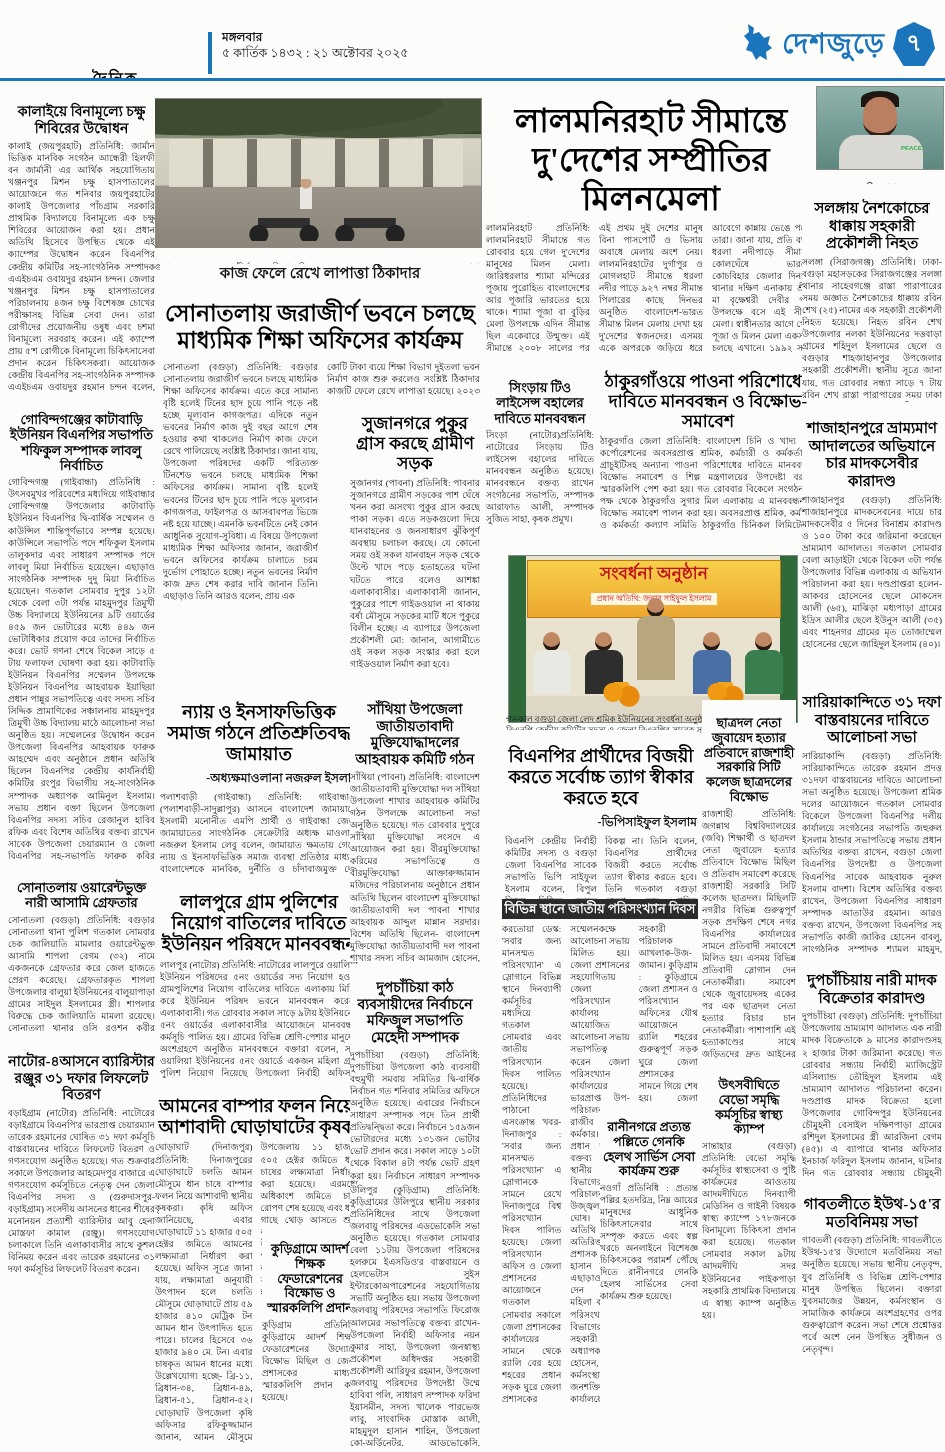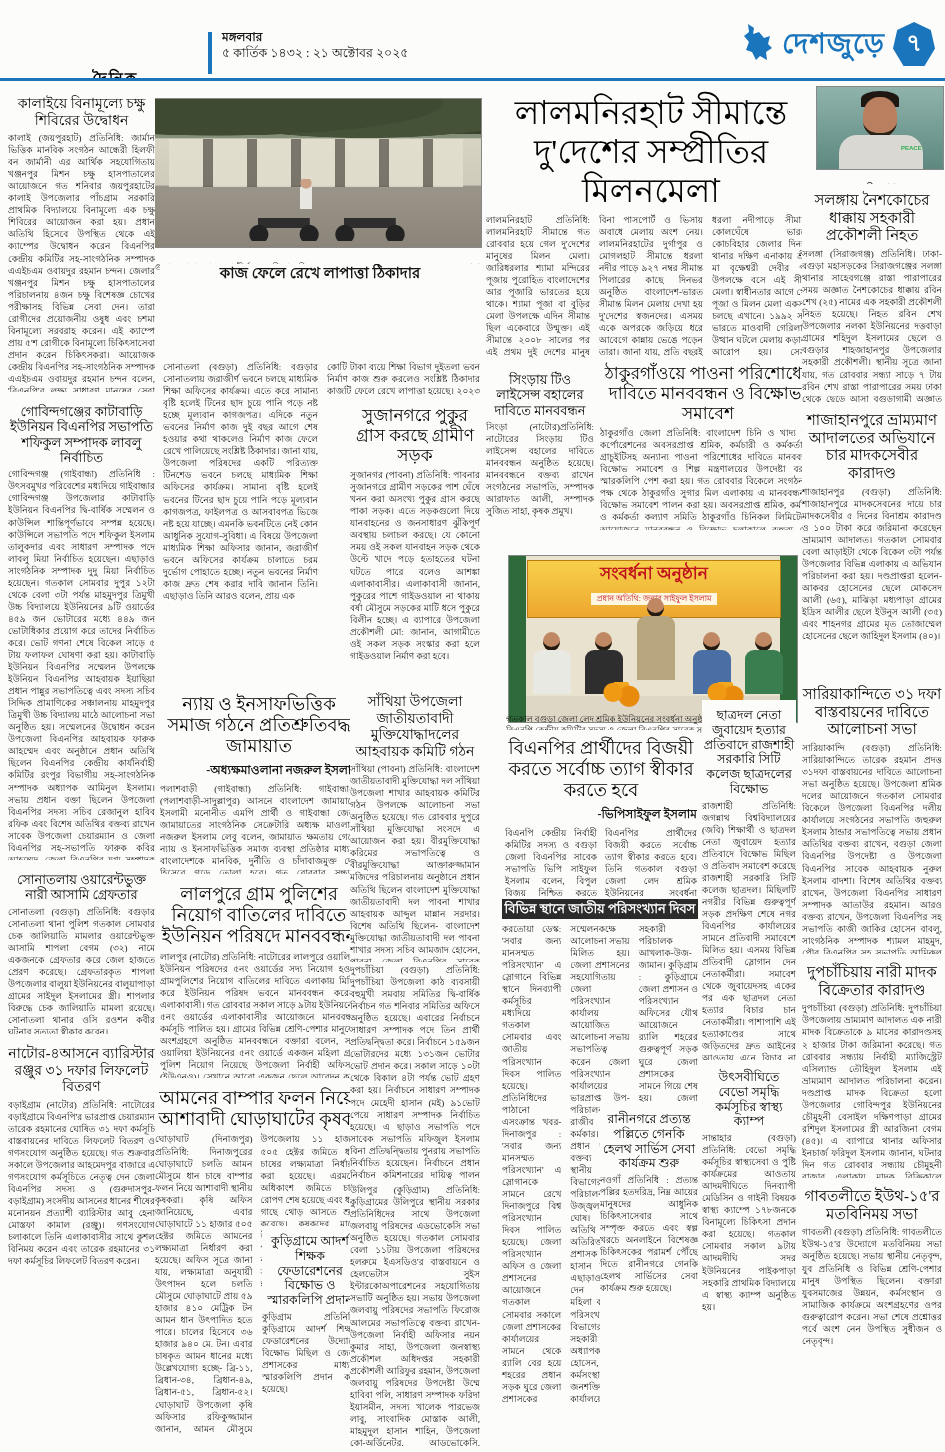--- a/index.html
+++ b/index.html
@@ -14,21 +14,21 @@
   #dateblock{position:absolute;left:222px;top:30px;}
   #dateblock .day{font-size:12px;font-weight:bold;line-height:1.2;}
   #dateblock .dt{font-size:12.5px;line-height:1.5;}
   #section-wrap{position:absolute;right:10px;top:22px;height:50px;display:flex;align-items:flex-start;gap:8px;}
   #map-icon{width:34px;height:40px;}
   #section-name{font-size:28px;font-weight:bold;color:#1b75bc;letter-spacing:1px;}
   #page-badge{width:42px;height:44px;background:#1b75bc;color:#fff;display:flex;align-items:center;justify-content:center;font-size:24px;font-weight:bold;clip-path:polygon(50% 0,90% 18%,100% 60%,75% 100%,25% 100%,0 60%,10% 18%);}
   #top-rule{position:absolute;left:0;top:78px;width:945px;height:3px;background:#1b75bc;}
   
   .art{position:absolute;overflow:hidden;display:flex;flex-direction:column;background:#fcfcfa;}
-  .hl{margin:8px 0 3px 0;text-align:center;font-weight:normal;color:#000;line-height:1.18;flex:0 0 auto;}
+  .hl{margin:16px 0 3px 0;text-align:center;font-weight:bold;color:#000;line-height:1.18;flex:0 0 auto;}
   .kicker{margin:0 0 2px 0;text-align:center;font-weight:bold;font-size:15px;line-height:1.2;flex:0 0 auto;}
   .attrib{margin:0 0 2px 0;text-align:right;font-weight:bold;font-size:12px;flex:0 0 auto;}
   .body{font-size:9px;line-height:1.34;text-align:justify;overflow:hidden;flex:1 1 auto;column-fill:auto;}
   .cols2{column-count:2;column-gap:8px;}
   .cols3{column-count:3;column-gap:9px;}
   .h26{font-size:33px;} .h24{font-size:23px;} .h18{font-size:18px;} .h17{font-size:17px;}
   .h15{font-size:15px;} .h14{font-size:14px;} .h13{font-size:13px;} .h12{font-size:12.5px;}
   .banner{background:#2b2b2b;color:#fff;font-weight:bold;font-size:13px;text-align:center;line-height:20px;height:20px;flex:0 0 auto;}
   .caption{position:absolute;overflow:hidden;font-size:8.5px;line-height:1.25;display:flex;justify-content:space-between;gap:6px;margin-top:12px;}
   .caption .cr{white-space:nowrap;font-weight:bold;}
@@ -180,20 +180,21 @@
   <h2 class="hl h13">সোনাতলায় ওয়ারেন্টভুক্ত নারী আসামি গ্রেফতার</h2>
   <div class="body">সোনাতলা (বগুড়া) প্রতিনিধি: বগুড়ার সোনাতলা থানা পুলিশ গতকাল সোমবার চেক জালিয়াতি মামলার ওয়ারেন্টভুক্ত আসামি শাপলা বেগম (৩২) নামে একজনকে গ্রেফতার করে জেল হাজতে প্রেরণ করেছে। গ্রেফতারকৃত শাপলা উপজেলার বালুয়া ইউনিয়নের বালুয়াপাড়া গ্রামের সাইদুল ইসলামের স্ত্রী। শাপলার বিরুদ্ধে চেক জালিয়াতি মামলা রয়েছে। সোনাতলা থানার ওসি রওশন কবীর ঘটনার সত্যতা স্বীকার করেন।</div>
 </section>
 <section class="art" id="a-natore4">
   <h2 class="hl h14">নাটোর-৪আসনে ব্যারিস্টার রঞ্জুর ৩১ দফার লিফলেট বিতরণ</h2>
   <div class="body">বড়াইগ্রাম (নাটোর) প্রতিনিধি: নাটোরের বড়াইগ্রামে বিএনপি'র ভারপ্রাপ্ত চেয়ারম্যান তারেক রহমানের ঘোষিত ৩১ দফা কর্মসূচি বাস্তবায়নের দাবিতে লিফলেট বিতরণ ও গণসংযোগ অনুষ্ঠিত হয়েছে। গত শুক্রবার সকালে উপজেলার আহমেদপুর বাজারে এ গণসংযোগ কর্মসূচিতে নেতৃত্ব দেন জেলা বিএনপির সদস্য ও (গুরুদাসপুর-বড়াইগ্রাম) সংসদীয় আসনের ধানের শীষের মনোনয়ন প্রত্যাশী ব্যারিস্টার আবু হেনা মোস্তফা কামাল (রঞ্জু)। গণসংযোগ চলাকালে তিনি এলাকাবাসীর সাথে কুশল বিনিময় করেন এবং তারেক রহমানের ৩১ দফা কর্মসূচির লিফলেট বিতরণ করেন।</div>
 </section>
 
 <section class="art" id="a-sonatala">
   <p class="kicker">কাজ ফেলে রেখে লাপাত্তা ঠিকাদার</p>
+  <h1 class="hl h24">সোনাতলায় জরাজীর্ণ ভবনে চলছে মাধ্যমিক শিক্ষা অফিসের কার্যক্রম</h1>
 </section>
 <div class="art" id="sonatala-body-a">
   <div class="body">সোনাতলা (বগুড়া) প্রতিনিধি: বগুড়ার সোনাতলায় জরাজীর্ণ ভবনে চলছে মাধ্যমিক শিক্ষা অফিসের কার্যক্রম। এতে করে সামান্য বৃষ্টি হলেই টিনের ছাদ চুয়ে পানি পড়ে নষ্ট হচ্ছে মূল্যবান কাগজপত্র। এদিকে নতুন ভবনের নির্মাণ কাজ দুই বছর আগে শেষ হওয়ার কথা থাকলেও নির্মাণ কাজ ফেলে রেখে পালিয়েছে সংশ্লিষ্ট ঠিকাদার। জানা যায়, উপজেলা পরিষদের একটি পরিত্যক্ত টিনশেড ভবনে চলছে মাধ্যমিক শিক্ষা অফিসের কার্যক্রম। সামান্য বৃষ্টি হলেই ভবনের টিনের ছাদ চুয়ে পানি পড়ে মূল্যবান কাগজপত্র, ফাইলপত্র ও আসবাবপত্র ভিজে নষ্ট হয়ে যাচ্ছে। এমনকি ভবনটিতে নেই কোন আধুনিক সুযোগ-সুবিধা। এ বিষয়ে উপজেলা মাধ্যমিক শিক্ষা অফিসার জানান, জরাজীর্ণ ভবনে অফিসের কার্যক্রম চালাতে চরম দুর্ভোগ পোহাতে হচ্ছে। নতুন ভবনের নির্মাণ কাজ দ্রুত শেষ করার দাবি জানান তিনি। এছাড়াও তিনি আরও বলেন, প্রায় এক</div>
 </div>
 <div class="art" id="sonatala-body-b">
   <div class="body">কোটি টাকা ব্যয়ে শিক্ষা বিভাগ দুইতলা ভবন নির্মাণ কাজ শুরু করলেও সংশ্লিষ্ট ঠিকাদার কাজটি ফেলে রেখে লাপাত্তা হয়েছে। ২০২৩ সালের ডিসেম্বর মাসে এই ভবনের নির্মাণ কাজ শেষ করার কথা ছিল।</div>
 </div>
 
 <section class="art" id="a-sujanagar">
   <h2 class="hl h17">সুজানগরে পুকুর গ্রাস করছে গ্রামীণ সড়ক</h2>
@@ -214,20 +215,21 @@
 </section>
 <section class="art" id="a-kurigram">
   <h2 class="hl h12">কুড়িগ্রামে আদর্শ শিক্ষক ফে‌ডারেশনের বিক্ষোভ ও স্মারকলিপি প্রদান</h2>
   <div class="body">কুড়িগ্রাম প্রতিনিধি: কুড়িগ্রামে আদর্শ শিক্ষক ফেডারেশনের উদ্যোগে বিক্ষোভ মিছিল ও জেলা প্রশাসকের মাধ্যমে স্মারকলিপি প্রদান করা হয়েছে।</div>
 </section>
 <section class="art" id="a-santhia">
   <h2 class="hl h14">সাঁথিয়া উপজেলা জাতীয়তাবাদী মুক্তিযোদ্ধাদলের আহবায়ক কমিটি গঠন</h2>
   <div class="body">সাঁথিয়া (পাবনা) প্রতিনিধি: বাংলাদেশ জাতীয়তাবাদী মুক্তিযোদ্ধা দল সাঁথিয়া উপজেলা শাখার আহবায়ক কমিটির গঠন উপলক্ষে আলোচনা সভা অনুষ্ঠিত হয়েছে। গত রোববার দুপুরে সাঁথিয়া মুক্তিযোদ্ধা সংসদে এ আয়োজন করা হয়। বীরমুক্তিযোদ্ধা করিমের সভাপতিত্বে ও বীরমুক্তিযোদ্ধা আক্তারুজ্জামান মজিদের পরিচালনায় অনুষ্ঠানে প্রধান অতিথি ছিলেন বাংলাদেশ মুক্তিযোদ্ধা জাতীয়তাবাদী দল পাবনা শাখার আহবায়ক আব্দুল মান্নান সরদার। বিশেষ অতিথি ছিলেন- বাংলাদেশ মুক্তিযোদ্ধা জাতীয়তাবাদী দল পাবনা শাখার সদস্য সচিব আমজাদ হোসেন, পাবনা জেলা বিএনপির সাবেক সাংগঠনিক সম্পাদক ও জেলা মুক্তিযোদ্ধা জাতীয়তাবাদী দলের আহবায়ক এসএম আব্দুস সামাদ। পরে একেএম নজমুল হক ও আনিসুর রহমান বকুলকে যুগ্ম আহবায়ক, আক্তারুজ্জামান মজিদকে সদস্য সচিব করে ২৩ সদস্য বিশিষ্ট বাংলাদেশ মুক্তিযোদ্ধা জাতীয়তাবাদী দল সাঁথিয়া শাখার আহবায়ক কমিটি গঠন করা হয়েছে।</div>
 </section>
 <section class="art" id="a-dupwood">
+  <h2 class="hl h14">দুপচাঁচিয়া কাঠ ব্যবসায়ীদের নির্বাচনে মফিজুল সভাপতি মেহেদী সম্পাদক</h2>
   <div class="body">দুপচাঁচিয়া (বগুড়া) প্রতিনিধি: দুপচাঁচিয়া উপজেলা কাঠ ব্যবসায়ী বহুমুখী সমবায় সমিতির দ্বি-বার্ষিক নির্বাচন গত শনিবার সমিতির অফিসে অনুষ্ঠিত হয়েছে। এবারের নির্বাচনে সাধারণ সম্পাদক পদে তিন প্রার্থী প্রতিদ্বন্দ্বিতা করে। নির্বাচনে ১৫৯জন ভোটারদের মধ্যে ১৩১জন ভোটার ভোট প্রদান করে। সকাল সাড়ে ১০টা থেকে বিকাল ৪টা পর্যন্ত ভোট গ্রহণ করা হয়। নির্বাচনে সাধারণ সম্পাদক পদে মেহেদী হাসান (মই) ৯১ভোট পেয়ে সাধারণ সম্পাদক নির্বাচিত হয়েছে। এ ছাড়াও সভাপতি পদে সাবেক সভাপতি মফিজুল ইসলাম বিনা প্রতিদ্বন্দ্বিতায় পুনরায় সভাপতি নির্বাচিত হয়েছেন। নির্বাচনে প্রধান নির্বাচন কমিশনারের দায়িত্ব পালন করেন জেলা সমবায় অফিসের পরিদর্শক রাজিয়া সুলতানা।</div>
 </section>
 <section class="art" id="a-ulipur">
   <div class="body">উলিপুর (কুড়িগ্রাম) প্রতিনিধি: কুড়িগ্রামের উলিপুরে স্থানীয় সরকার প্রতিনিধিদের সাথে উপজেলা জলবায়ু পরিষদের এডভোকেসি সভা অনুষ্ঠিত হয়েছে। গতকাল সোমবার বেলা ১১টায় উপজেলা পরিষদের হলরুমে ইএসডিও'র বাস্তবায়নে ও হেলভেটাস সুইস ইন্টারকোঅপারেশনের সহযোগিতায় সভাটি অনুষ্ঠিত হয়। সভায় উপজেলা জলবায়ু পরিষদের সভাপতি ফিরোজ আলমের সভাপতিত্বে বক্তব্য রাখেন- উপজেলা নির্বাহী অফিসার নয়ন কুমার সাহা, উপজেলা জনস্বাস্থ্য প্রকৌশল অধিদপ্তর সহকারী প্রকৌশলী আরিফুর রহমান, উপজেলা জলবায়ু পরিষদের উপদেষ্টা উম্মে হাবিবা পলি, সাধারণ সম্পাদক ফরিদা ইয়াসমীন, সদস্য খালেক পারভেজ লাবু, সাংবাদিক মোস্তাক আলী, মাহমুদুল হাসান শাহিন, উপজেলা কো-অর্ডিনেটর, আডভোকেসি, নেটওয়ার্কিং ও মাইগ্রেশন এসডিও মৃত্যুঞ্জয় রায়, গুড়বুড়ি ইউপি সদস্য আব্বাস আলী প্রমুখ।</div>
 </section>
 
 <section class="art" id="a-lalmonirhat">
   <h1 class="hl h26">লালমনিরহাট সীমান্তে দু'দেশের সম্প্রীতির মিলনমেলা</h1>
   <div class="body cols3">লালমনিরহাট প্রতিনিধি: লালমনিরহাট সীমান্তে গত রোববার হয়ে গেল দু'দেশের মানুষের মিলন মেলা। জারিধরলার শ্যামা মন্দিরের পূজায় পুরোহিত বাংলাদেশের আর পূজারি ভারতের হয়ে থাকে। শ্যামা পূজা বা বুড়ির মেলা উপলক্ষে এদিন সীমান্ত ছিল একেবারে উন্মুক্ত। এই সীমান্তে ২০০৮ সালের পর এই প্রথম দুই দেশের মানুষ বিনা পাসপোর্ট ও ভিসায় অবাধে মেলায় অংশ নেয়। লালমনিরহাটের দুর্গাপুর ও মোগলহাট সীমান্তে ধরলা নদীর পাড়ে ৯২৭ নম্বর সীমান্ত পিলারের কাছে দিনভর অনুষ্ঠিত বাংলাদেশ-ভারত সীমান্ত মিলন মেলায় দেখা হয় দু'দেশের স্বজনদের। এসময় একে অপরকে জড়িয়ে ধরে আবেগে কান্নায় ভেঙে পড়েন তারা। জানা যায়, প্রতি বছরই ধরলা নদীপাড়ে সীমান্তের কোলঘেঁষে ভারতের কোচবিহার জেলার দিনহাটা থানার দক্ষিণ এনাকায় শ্রীশ্রী মা বৃক্ষেশ্বরী দেবীর পূজা উপলক্ষে বসে এই সীমান্ত মেলা। স্বাধীনতার আগে থেকে পূজা ও মিলন মেলা একসাথে চলছে এখানে। ১৯৯২ সালে ভারতে মাওবাদী গেরিলাদের উত্থান ঘটলে মেলায় কড়াকড়ি আরোপ হয়। সেসময় মোগলহাট ইমিগ্রেশন রুট ও রেল রুটটি ভারত সরকার বন্ধ করে দেয়। তখন থেকে মেলা ভারতীয়দের জন্য উন্মুক্ত ছিল। মেলাটি ভারতীয় ভূখণ্ডে হলেও অনেক স্থানে কাঁটাতারের বেড়া পার হয়ে আসতে হয়। সেসময় বিজিবি-বিএসএফ কড়াকড়ির কারণে বাংলাদেশ থেকে প্রবেশ ছিল নিষিদ্ধ। এবার পুনরায় উন্মুক্ত হওয়ায় মেলাটি বেশ জমে ওঠে। দিনভর পূজা উপলক্ষে মিলন মেলায় ২৫ হাজারের বেশি ভক্ত ও দর্শনার্থী সমবেত হন। বিকেল ৫টার পর থেকে দর্শনার্থীরা বাড়ি ফিরতে শুরু করেন। কোন প্রকার অপ্রীতিকর ঘটনা ঘটেনি মেলায়। মেলায় বিপুলসংখ্যক বিএসএফকে টহল দিতে দেখা যায়। মন্দির প্রাঙ্গণে বসে খাবার, খেলনা, শাড়ি, গয়নার দোকান সূর্যোদয় থেকে শুরু হয়ে সূর্যাস্তের আগে শেষ হয় সব আয়োজন। মেলায় শুধু লালমনিরহাট নয়, রংপুর, গাইবান্ধা, দিনাজপুর, নীলফামারী, ঠাকুরগাঁও, পঞ্চগড় ও কুড়িগ্রামসহ দেশের নানা জেলা থেকে মানুষ এসেছে। শুধু হিন্দু সম্প্রদায়ের মানুষ এসেছে তা কিন্তু নয়। এসেছে মুসলিম, খ্রিস্টানসহ নানা সম্প্রদায়ের মানুষ। এখানে এসে স্বজনরা এক অপরকে দেখে, বুকে জড়িয়ে আবেগে আপ্লুত হয়ে পড়ে। সীমান্তের এই মেলায় কাঁদে সবাই, কিন্তু সেই কান্নায় থাকে আনন্দের সুর। এটি শুধু আবেগ নয়, এটা প্রেমের এক অমূর্ত ছোঁয়া।</div>
 </section>

